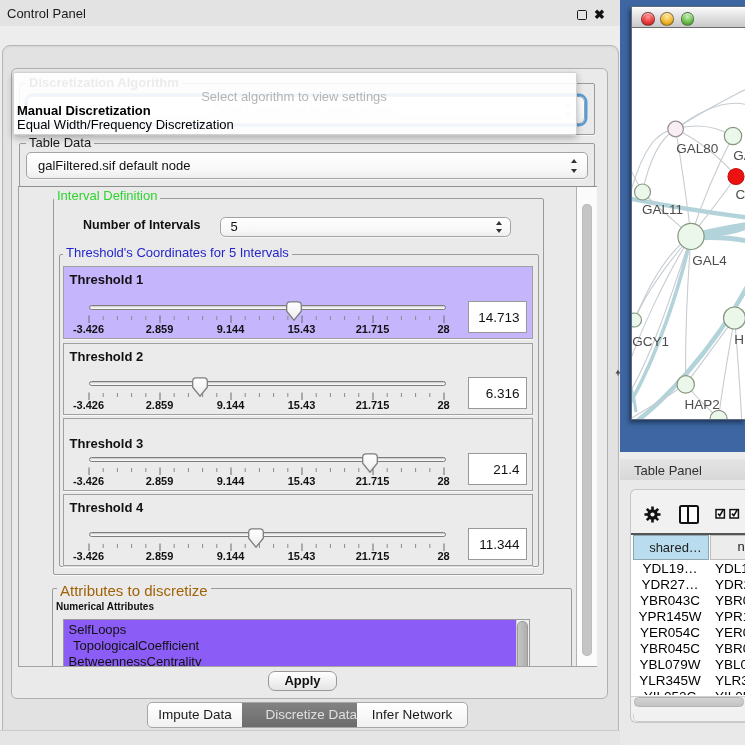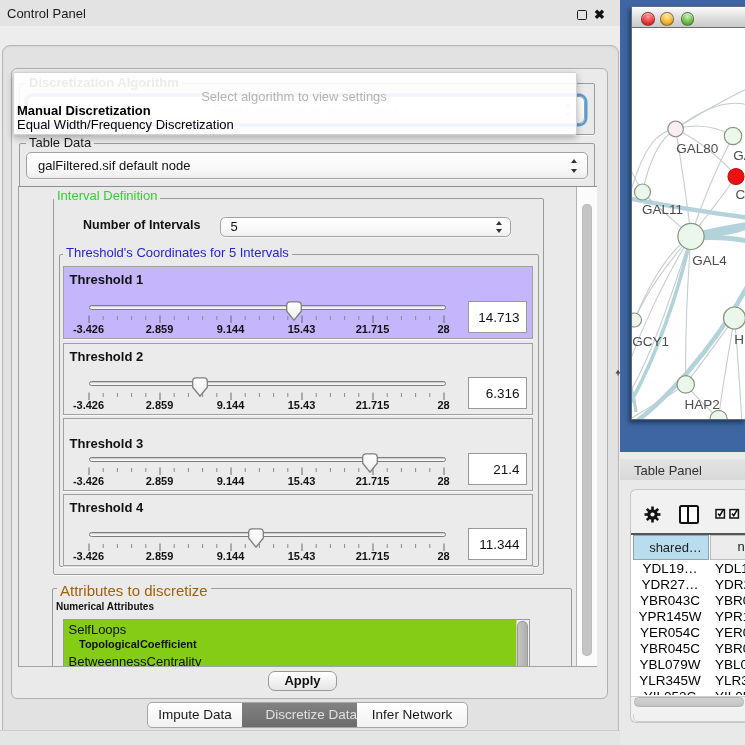--- a/index.html
+++ b/index.html
@@ -253,23 +253,23 @@
               <stop offset="0.5" stop-color="#f6f6f6"></stop>
               <stop offset="1" stop-color="#ececec"></stop>
             </linearGradient>
           </defs>
         </svg>
         <div class="abs" style="left:404.5px;top:33.5px;width:50.5px;height:30px;border:1px solid #989898;background:#ffffff;font-size:13.5px;color:#111;text-align:right;padding:0 6px 0 0;line-height:31px;">11.344</div>
       </div>
     <div class="grpbrd" style="left:33.3px;top:400.5px;width:518px;height:90px;"></div>
     <div class="abs" style="left:38px;top:394.5px;background:#eaeaea;padding:0 3px;font-size:15px;color:#a16207;">Attributes to discretize</div>
     <div class="abs" style="left:37px;top:414px;font-size:10px;font-weight:bold;color:#111;">Numerical Attributes</div>
-    <div class="abs" style="left:44px;top:431.5px;width:464.5px;height:60px;border:1px solid #9a9a9a;background:#84cc16;overflow:hidden;">
+    <div class="abs" style="left:44px;top:431.5px;width:464.5px;height:60px;border:1px solid #9a9a9a;background:#8b5cf6;overflow:hidden;">
         <div class="abs" style="left:4.5px;top:2.5px;font-size:13px;color:#111;">SelfLoops</div>
-        <div class="abs" style="left:15px;top:18.7px;font-size:11px;color:#111;font-weight:bold;">TopologicalCoefficient</div>
+        <div class="abs" style="left:9px;top:18.7px;font-size:13px;color:#111;">TopologicalCoefficient</div>
         <div class="abs" style="left:4.5px;top:34.9px;font-size:13px;color:#111;">BetweennessCentrality</div>
         <div class="abs" style="right:0;top:0;width:12px;height:60px;background:#f0f0f0;border-left:1px solid #d0d0d0;"></div>
         <div class="abs" style="right:0.5px;top:1px;width:11px;height:58px;border-radius:5px;background:linear-gradient(90deg,#c6c6c6,#aeaeae);border:1px solid #9a9a9a;box-sizing:border-box;"></div>
       </div>
   </div>
 
   <div class="abs" style="left:575.5px;top:187px;width:20px;height:478.5px;
        background:#fbfbfb;border-left:1px solid #b3b3b3;"></div>
   <div class="abs" style="left:581.5px;top:204px;width:10.5px;height:452px;border-radius:5.5px;
        background:#c5c5c5;box-shadow:inset 0 0 0 1px #bdbdbd;"></div>

